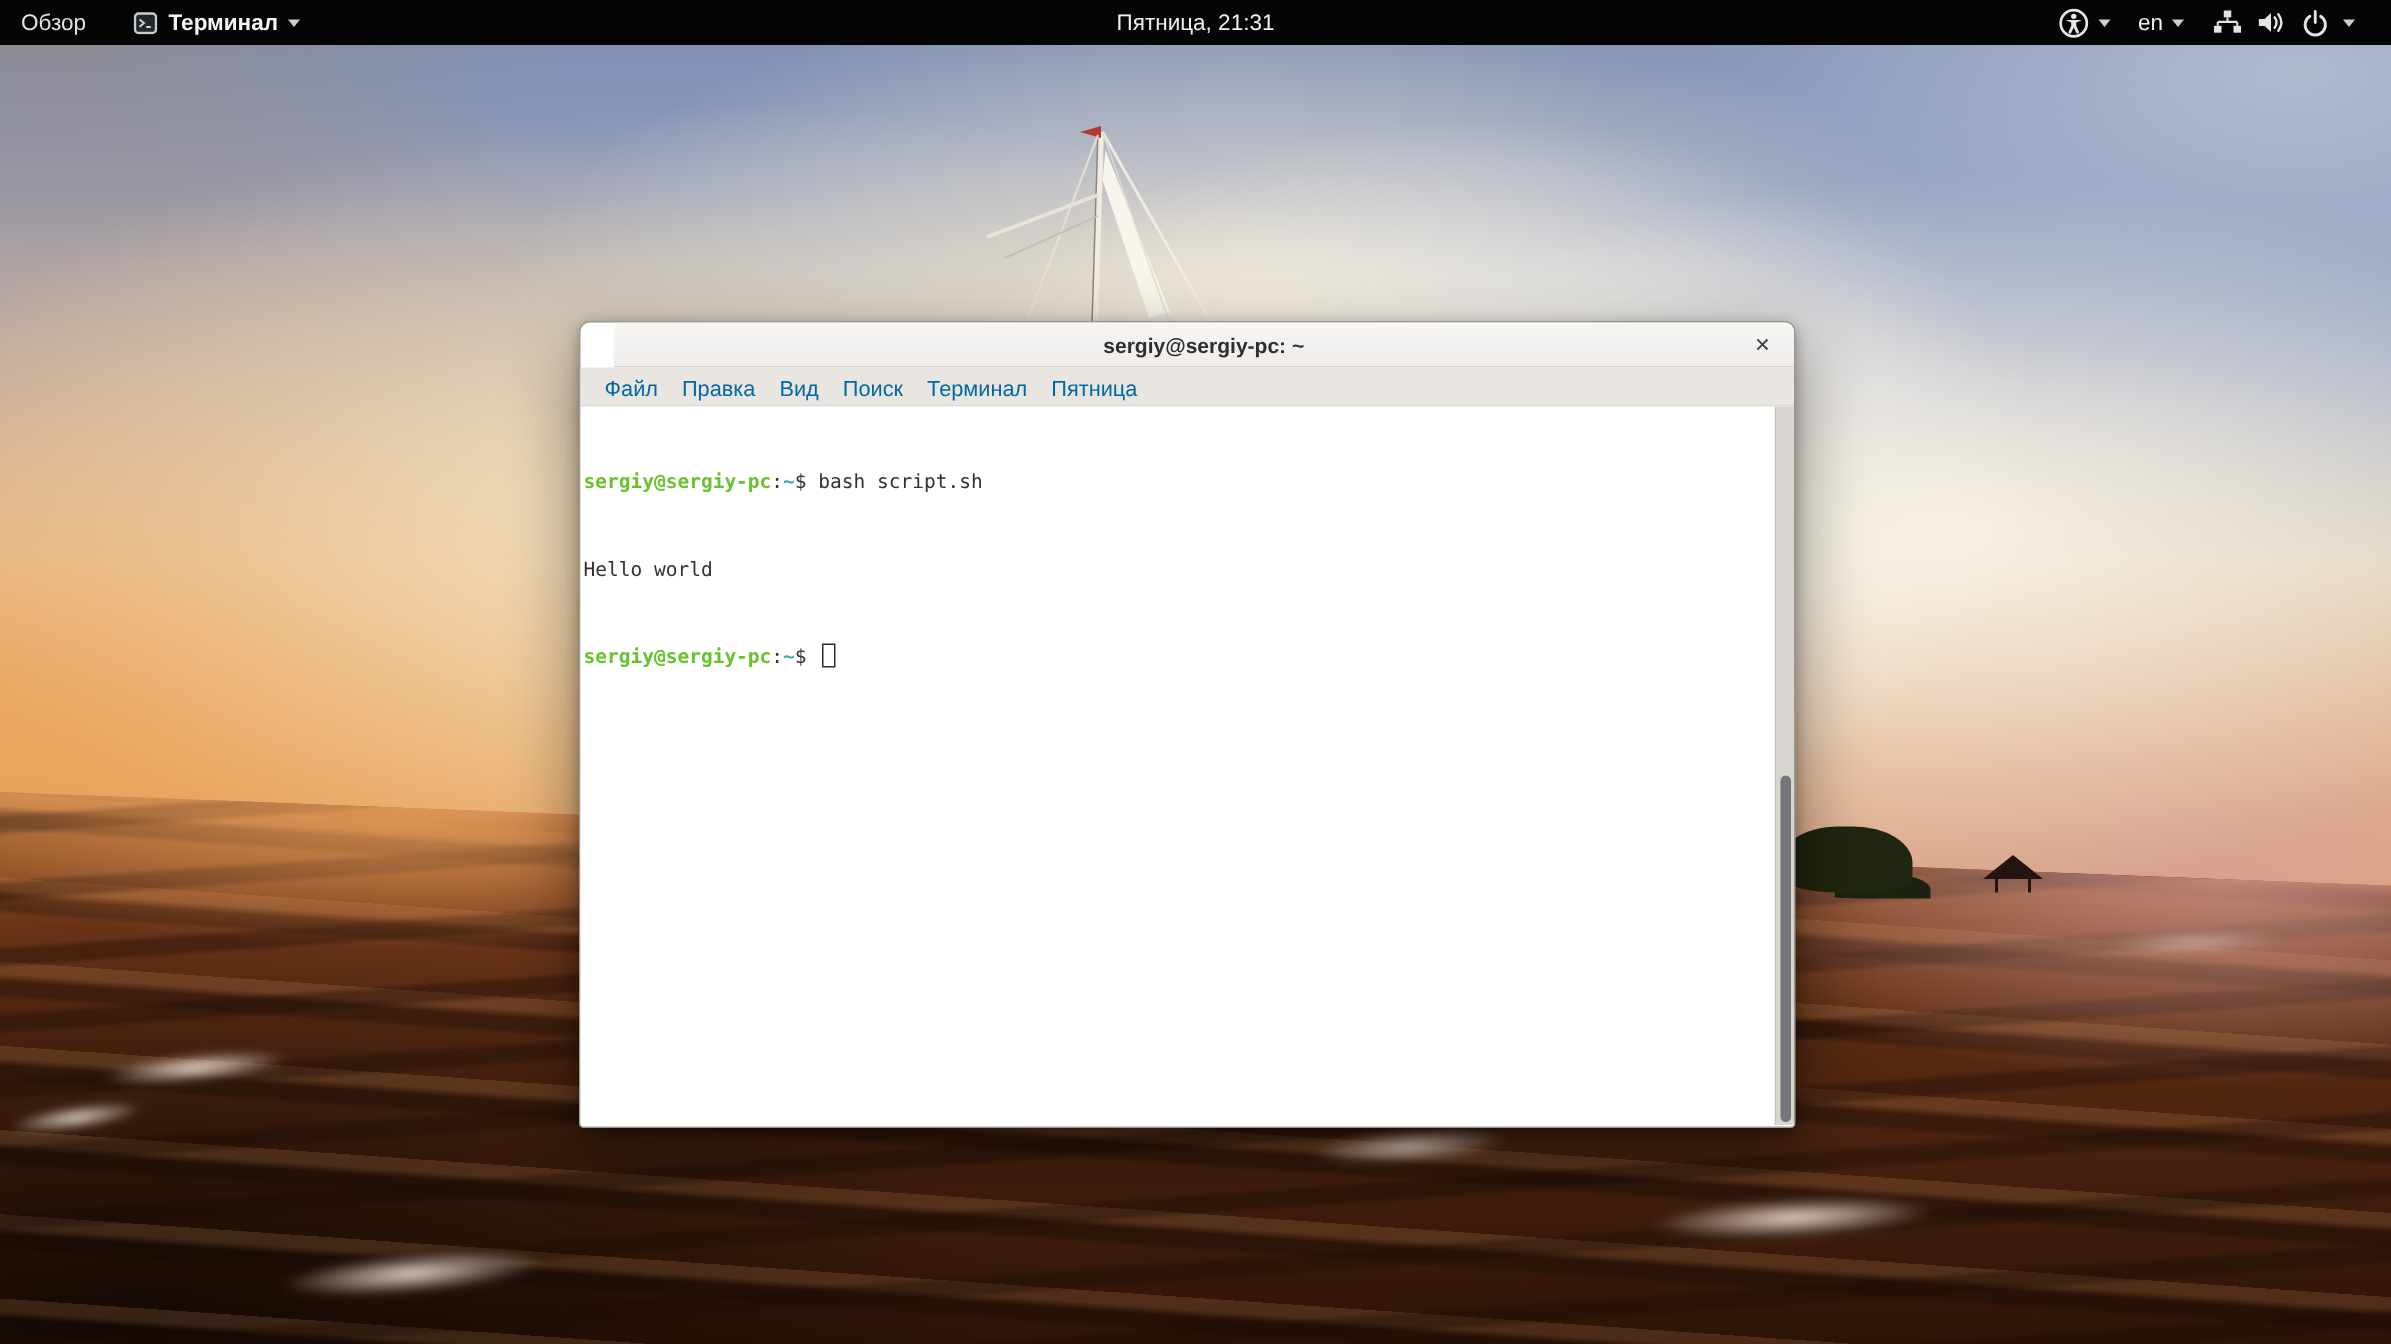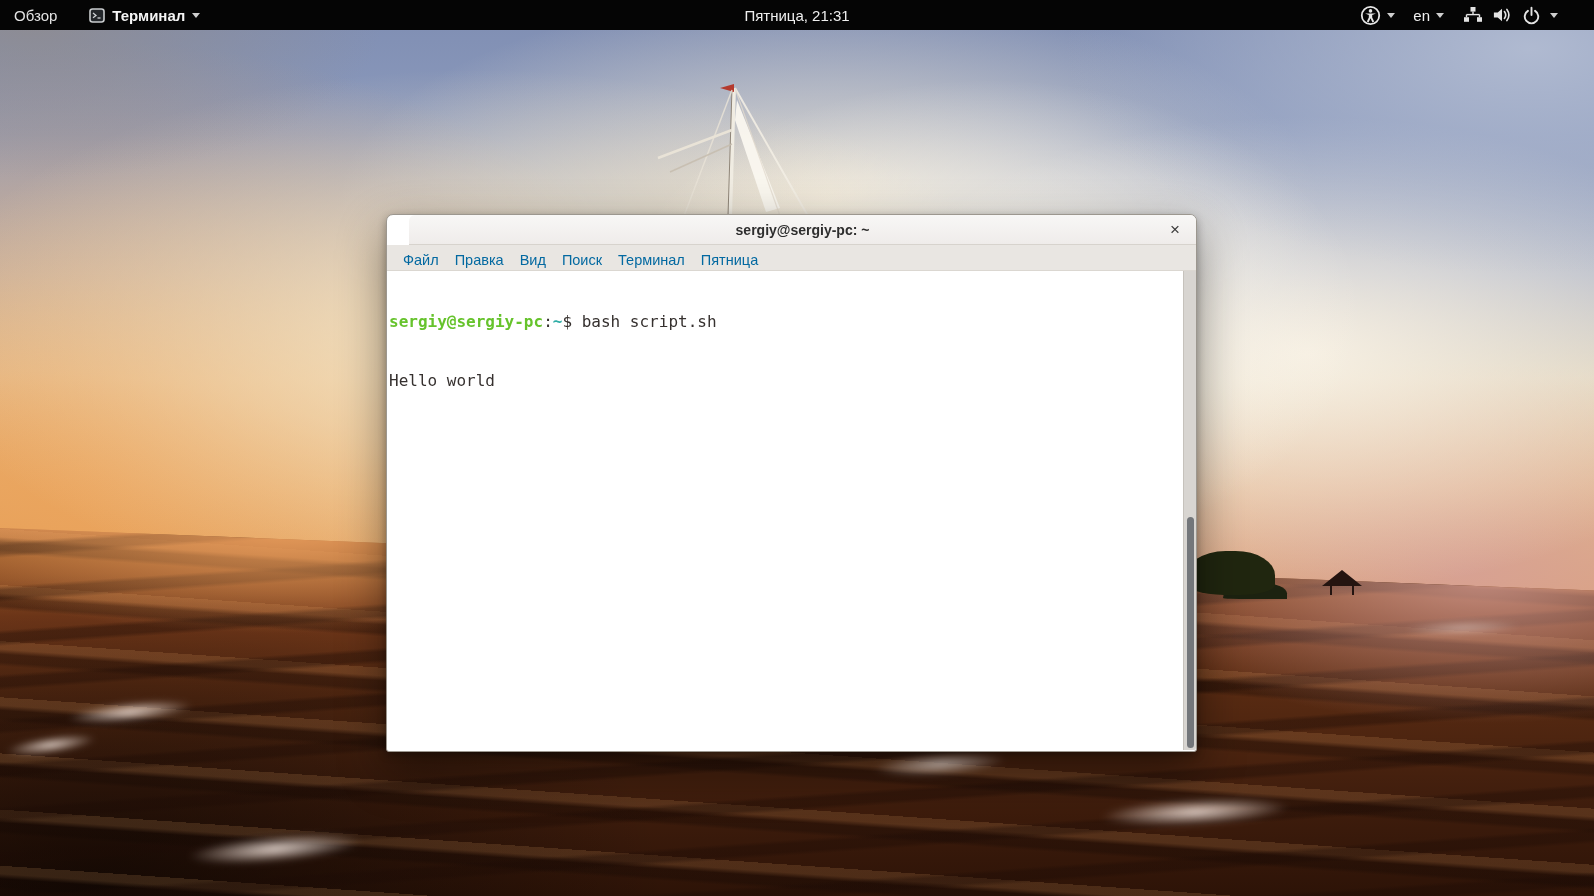--- a/index.html
+++ b/index.html
@@ -56,21 +56,21 @@
     position:absolute; left:0; top:0; width:1594px; height:30px; background:#050505;
     color:#e3e3e3; display:flex; align-items:center; z-index:40; font-size:15px;
   }
   .tb-left { display:flex; align-items:center; height:100%; }
   .activities { padding:0 14px; height:100%; display:flex; align-items:center; cursor:default; }
   .appmenu { display:flex; align-items:center; gap:7px; padding:0 10px; height:100%; margin-left:8px; }
   .appmenu .app-label { color:#f5f5f5; font-weight:bold; }
   .caret { width:0; height:0; border-left:4px solid transparent; border-right:4px solid transparent;
     border-top:5px solid #cfcfcf; display:inline-block; }
   .clock { position:absolute; left:0; right:0; text-align:center; pointer-events:none; color:#efefef; }
-  .tb-right { margin-left:auto; display:flex; align-items:center; height:100%; padding-right:26px; }
+  .tb-right { margin-left:auto; display:flex; align-items:center; height:100%; padding-right:14px; }
   .tb-item { display:flex; align-items:center; gap:6px; padding:0 9px; height:100%; }
   .sysmenu { display:flex; align-items:center; gap:9px; padding:0 10px; height:100%; }
   .kb-label { color:#efefef; }
 
   
   .window {
     position:absolute; left:386px; top:214px; width:811px; height:538px; z-index:20;
     background:#ffffff; border:1px solid #9c978f; border-radius:7px 7px 3px 3px;
     box-shadow:0 18px 48px rgba(0,0,0,0.45), 0 3px 9px rgba(0,0,0,0.30);
   }
@@ -84,21 +84,21 @@
     display:flex; align-items:center; justify-content:center;
     font-size:17px; color:#3c3c3c; cursor:default; }
   .menubar {
     height:26px; background:#e9e6e2; border-bottom:1px solid #dbd7d1;
     display:flex; align-items:flex-end; font-size:14.5px; color:#0369a1; padding-left:8px;
   }
   .menu-item { padding:2px 8px; }
   .content { position:relative; height:479px; background:#ffffff; border-radius:0 0 2px 2px; }
   .term-text {
     position:absolute; left:2px; top:2px; right:16px;
-    font-family:"DejaVu Sans Mono", monospace; font-size:16px; line-height:19.5px;
+    font-family:"DejaVu Sans Mono", monospace; font-size:13px; line-height:19.5px;
     color:#36312f; white-space:pre;
   }
   .seg-user { color:#66c32c; font-weight:bold; }
   .seg-path { color:#2fada6; font-weight:bold; }
   .seg-dark { color:#36312f; }
   .cursor { display:inline-block; width:9px; height:16px; border:1.5px solid #2f2b2d;
     vertical-align:-3px; margin-left:10px; }
   .vscroll { position:absolute; right:0; top:0; bottom:0; width:13px;
     background:#d8d5d1; border-left:1px solid #c6c2bc; border-radius:0 0 2px 0; }
   .vthumb { position:absolute; left:3px; width:7px; top:246px; height:231px;
@@ -197,20 +197,21 @@
       <span class="menu-item">Правка</span>
       <span class="menu-item">Вид</span>
       <span class="menu-item">Поиск</span>
       <span class="menu-item">Терминал</span>
       <span class="menu-item">Пятница</span>
     </div>
     <div class="content">
       <div class="term-text">
         <div class="tline"><span class="seg-user">sergiy@sergiy-pc</span><span class="seg-dark">:</span><span class="seg-path">~</span><span class="seg-dark">$</span><span class="seg-dark"> bash script.sh</span></div>
         <div class="tline"><span class="seg-dark">Hello world</span></div>
+        <div class="tline"><span class="seg-user">sergiy@sergiy-pc</span><span class="seg-dark">:</span><span class="seg-path">~</span><span class="seg-dark">$</span><span class="cursor"></span></div>
       </div>
       <div class="vscroll">
         <div class="vthumb"></div>
       </div>
     </div>
   </div>
 
 </div>
 
 </body></html>

